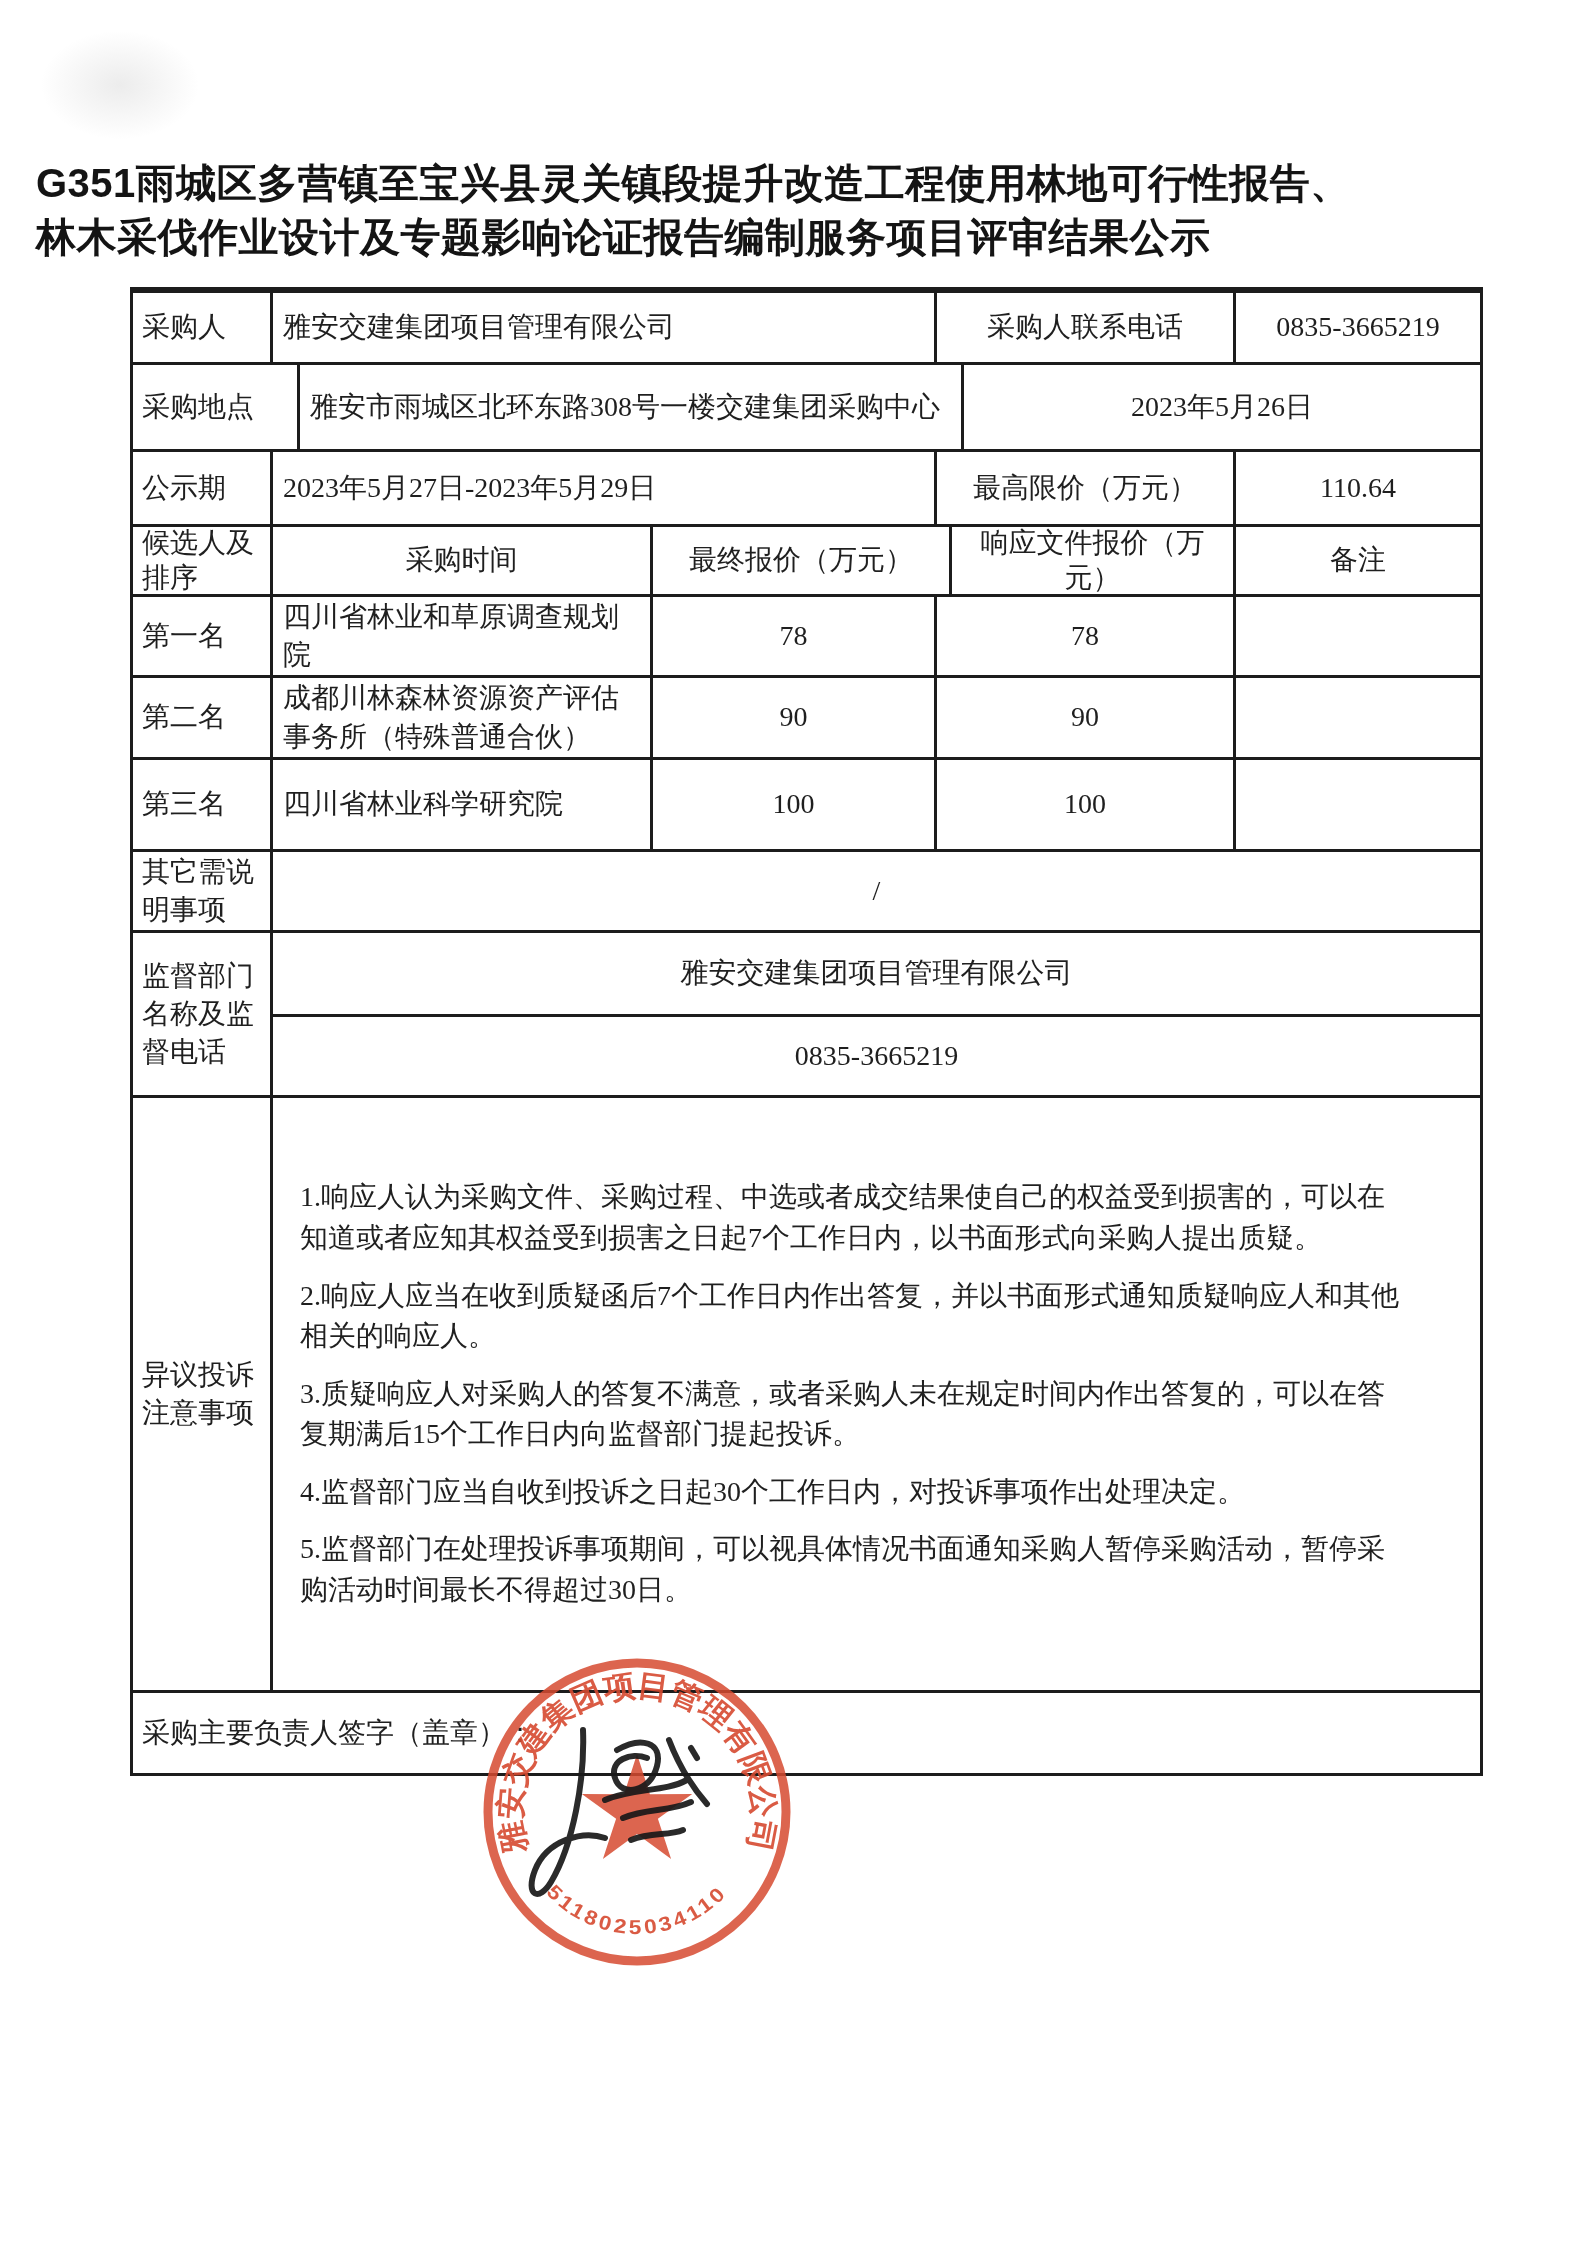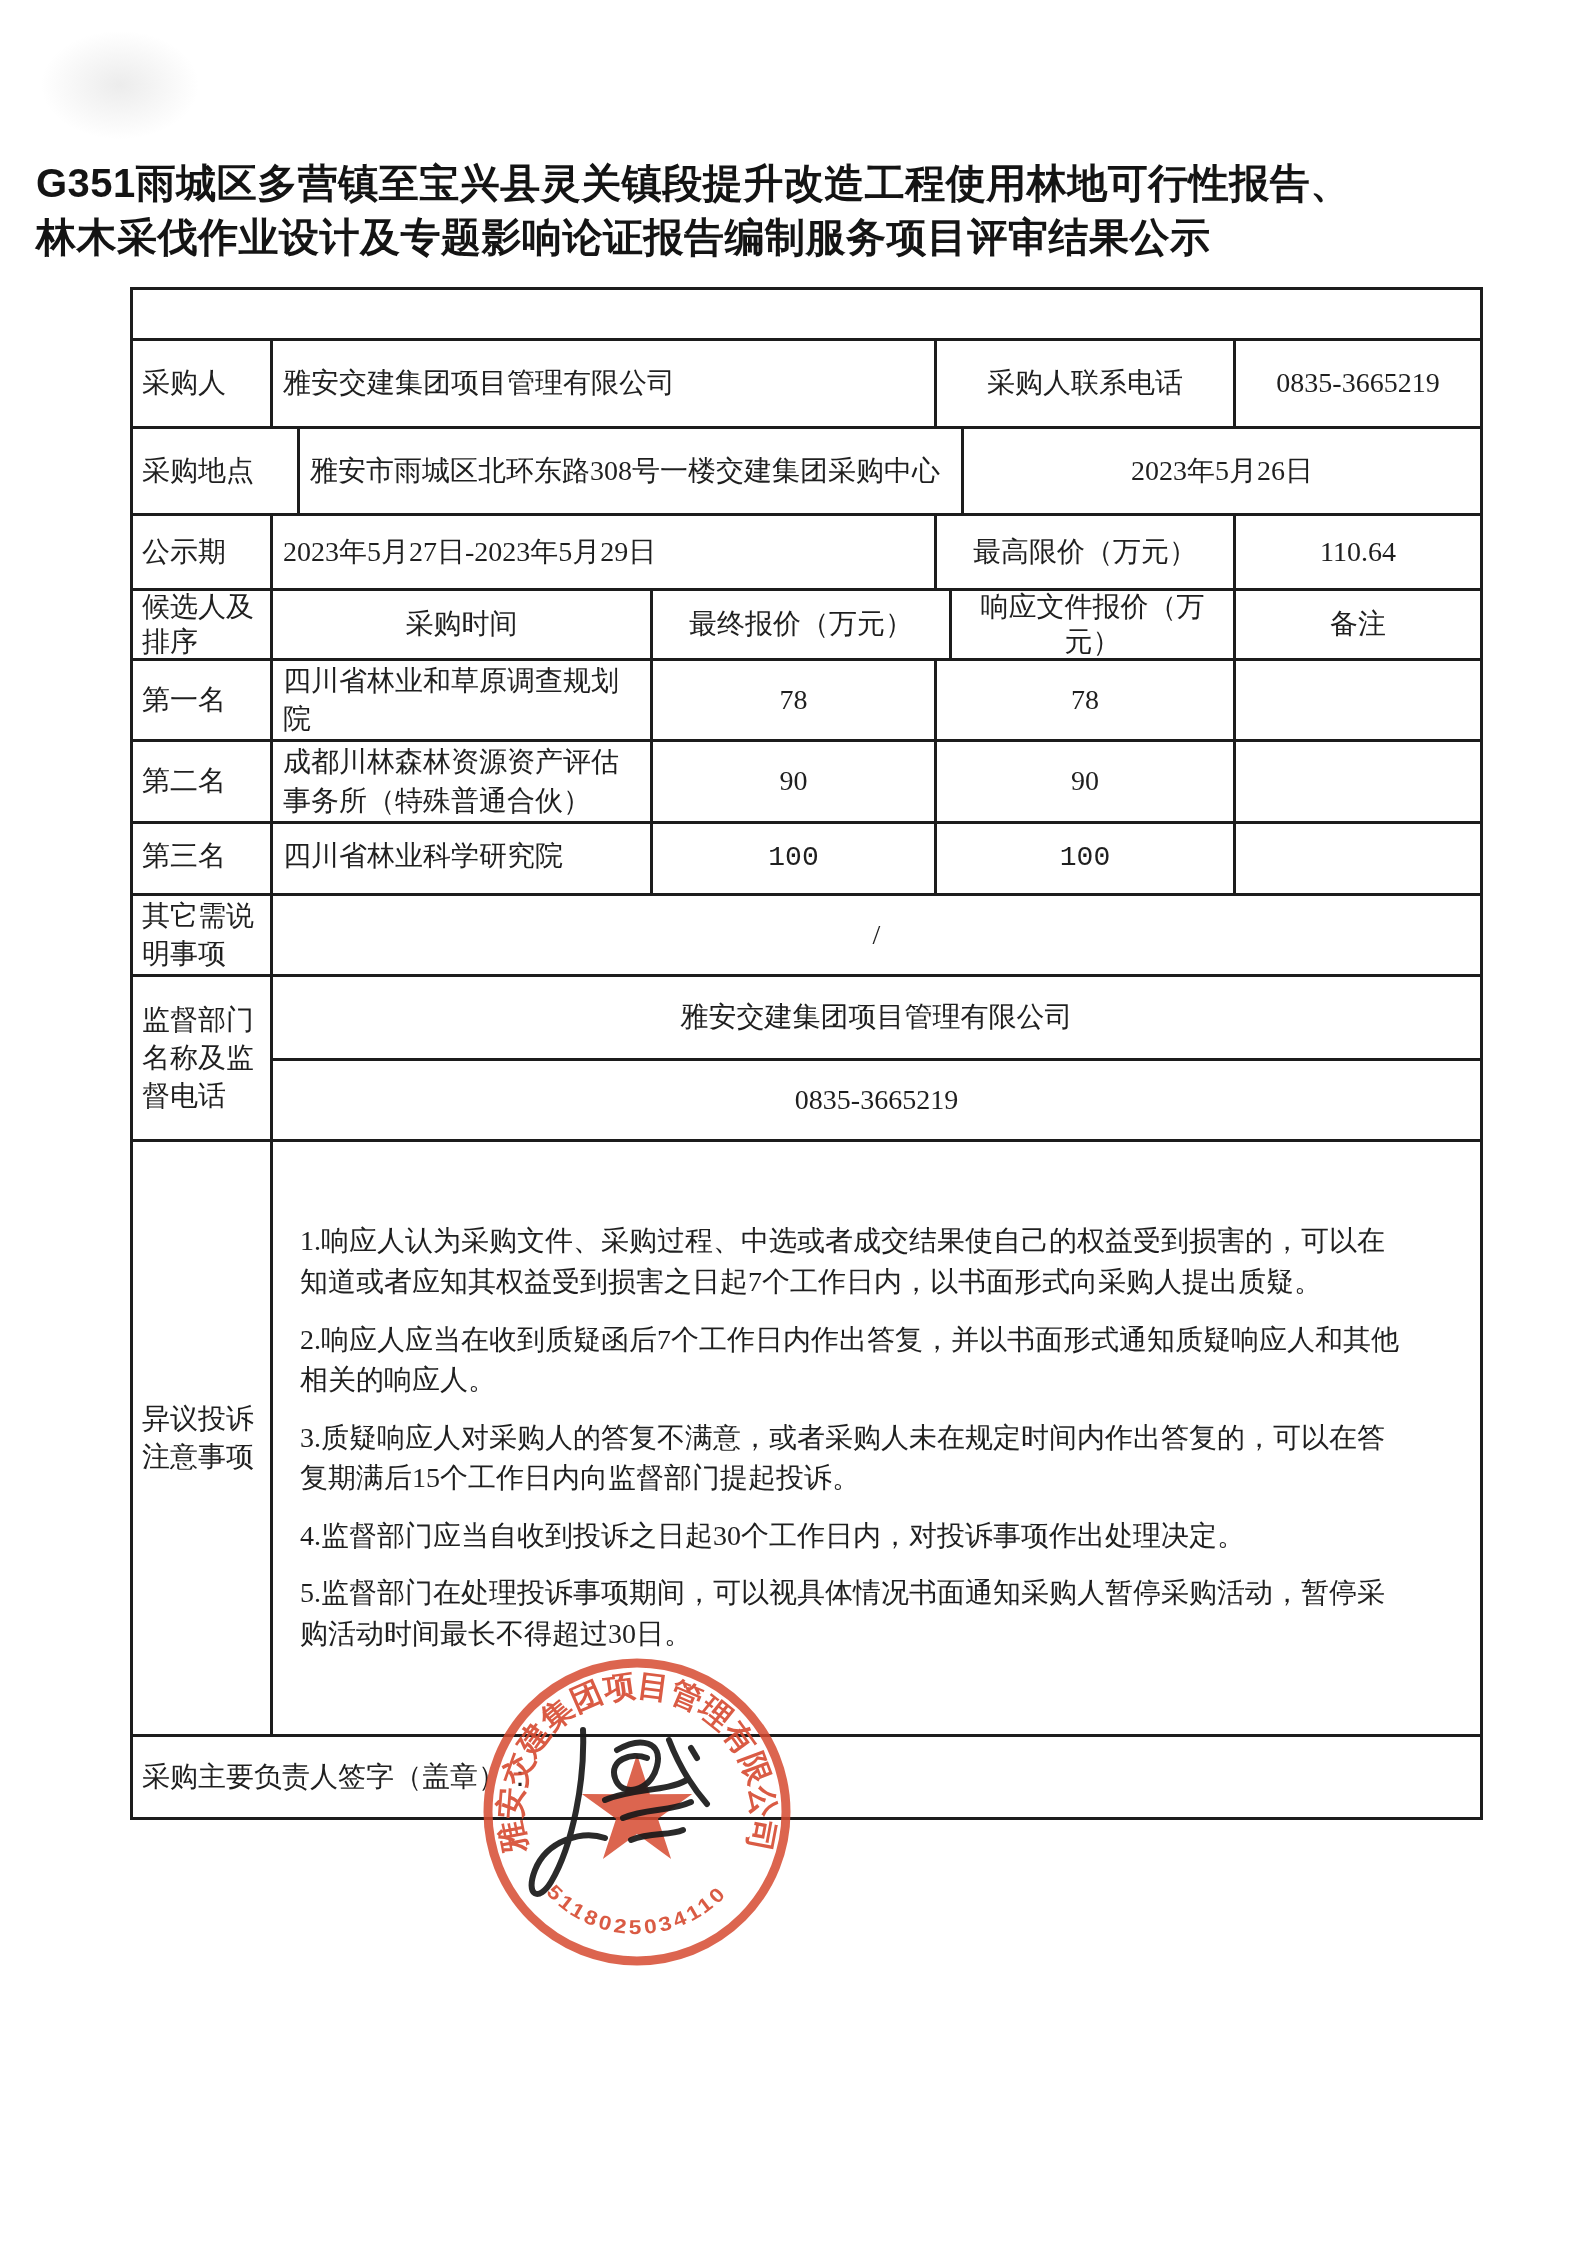--- a/index.html
+++ b/index.html
@@ -40,22 +40,22 @@
   .w664{flex:0 0 664px;}
   .w299{flex:0 0 299px;}
   .w380{flex:0 0 380px;}
   .w284{flex:0 0 284px;}
   .lab{padding:0 6px 0 9px;}
   .val{padding:0 10px;}
   .ctr{justify-content:center;text-align:center;padding:0 4px;}
   .hdr{line-height:1.22;}
   .project-val{padding-right:84px;}
   .loc-val{padding-right:20px;margin-left:27px;}
-  .h90{height:90px;} .h88{height:88px;margin-top:48px;} .h87{height:87px;} .h75{height:75px;}
-  .h70{height:70px;} .h81{height:81px;} .h82{height:82px;} .h74{height:72px;font-family:Liberation Mono, monospace;}
+  .h90{height:90px;} .h88{height:72px;} .h87{height:87px;} .h75{height:75px;}
+  .h70{height:70px;} .h81{height:81px;} .h82{height:82px;} .h74{height:92px;}
   .h165{height:165px;} .h595{height:595px;} .h83{height:83px;}
   .stack{flex-direction:column;align-items:stretch;padding:0;}
   .sub{flex:0 0 81px;display:flex;align-items:center;justify-content:center;box-sizing:border-box;}
   .sub2{flex:1 1 auto;border-top:3px solid #1c1c1c;}
   .objection-body{padding:0 55px 0 10px;line-height:1.45;}
   .objection-body .obj-item{margin:17px;}
   .sig-row-cell{padding-left:9px;}
   .stamp{position:absolute;left:455px;top:1630px;width:370px;height:370px;z-index:5;}
 </style>
 </head>

